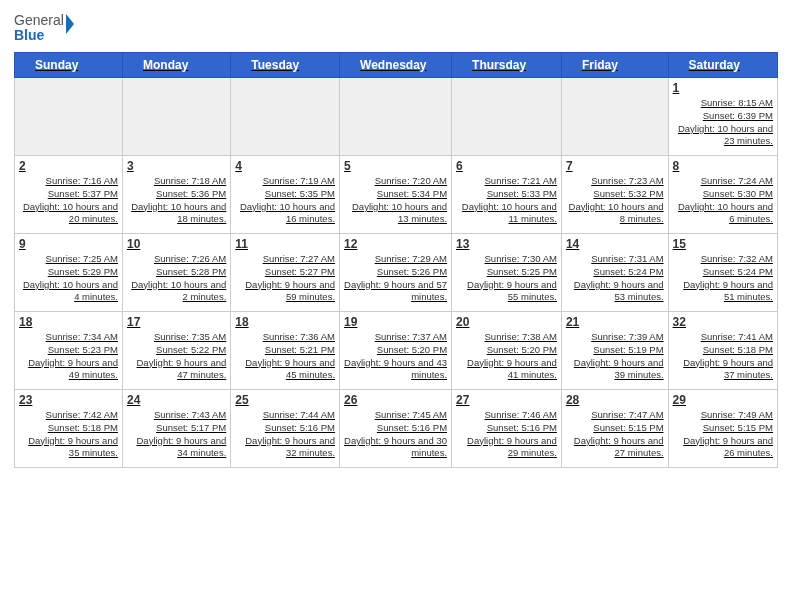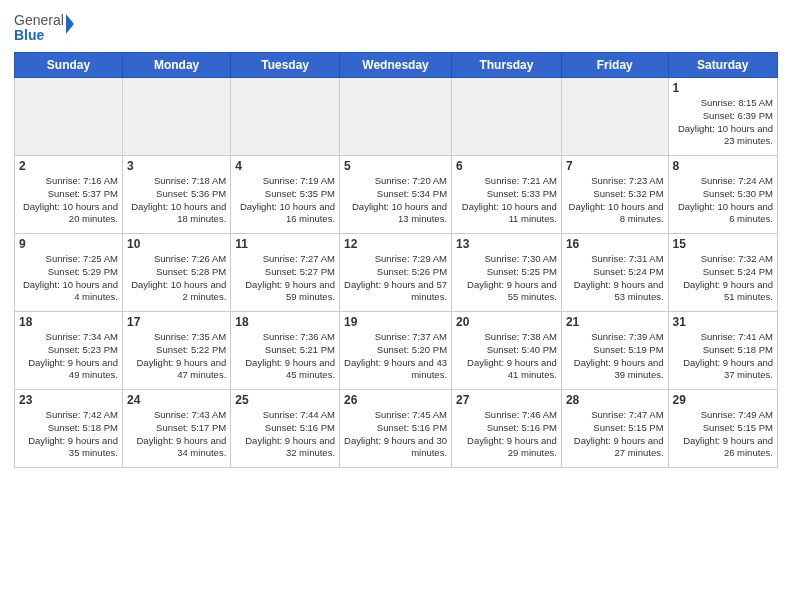--- a/index.html
+++ b/index.html
@@ -8,20 +8,21 @@
       background: #fff;
       width: 792px;
       height: 612px;
       overflow: hidden;
     }
     .page {
       width: 792px;
       min-height: 612px;
       background: #fff;
       padding: 10px 14px 10px 14px;
+      text-decoration: underline;
     }
     .header {
       display: flex;
       justify-content: space-between;
       align-items: flex-start;
       margin-bottom: 6px;
     }
     .logo {
       display: flex;
       align-items: center;
@@ -44,21 +45,21 @@
       width: 100%;
       border-collapse: collapse;
       border: 1px solid #ccc;
     }
     .calendar th {
       background: #3366cc;
       color: #fff;
       font-size: 12px;
       font-weight: bold;
       padding: 5px 20px;
-      text-align: center;
+      text-align: left;
       border: 1px solid #2255bb;
     }
     .calendar td {
       width: 113px;
       vertical-align: top;
       border: 1px solid #ccc;
       padding: 3px 4px;
       background: #fff;
       min-height: 72px;
     }
@@ -199,21 +200,21 @@
 Sunset: 5:26 PM
 Daylight: 9 hours and 57 minutes.</div>
           </td>
           <td>
             <span class="day-num">13</span>
             <div class="day-info">Sunrise: 7:30 AM
 Sunset: 5:25 PM
 Daylight: 9 hours and 55 minutes.</div>
           </td>
           <td>
-            <span class="day-num">16</span>
+            <span class="day-num">14</span>
             <div class="day-info">Sunrise: 7:31 AM
 Sunset: 5:24 PM
 Daylight: 9 hours and 53 minutes.</div>
           </td>
           <td>
             <span class="day-num">15</span>
             <div class="day-info">Sunrise: 7:32 AM
 Sunset: 5:24 PM
 Daylight: 9 hours and 51 minutes.</div>
           </td>
@@ -239,31 +240,31 @@
           </td>
           <td>
             <span class="day-num">19</span>
             <div class="day-info">Sunrise: 7:37 AM
 Sunset: 5:20 PM
 Daylight: 9 hours and 43 minutes.</div>
           </td>
           <td>
             <span class="day-num">20</span>
             <div class="day-info">Sunrise: 7:38 AM
-Sunset: 5:40 PM
+Sunset: 5:20 PM
 Daylight: 9 hours and 41 minutes.</div>
           </td>
           <td>
             <span class="day-num">21</span>
             <div class="day-info">Sunrise: 7:39 AM
 Sunset: 5:19 PM
 Daylight: 9 hours and 39 minutes.</div>
           </td>
           <td>
-            <span class="day-num">31</span>
+            <span class="day-num">32</span>
             <div class="day-info">Sunrise: 7:41 AM
 Sunset: 5:18 PM
 Daylight: 9 hours and 37 minutes.</div>
           </td>
         </tr>
         <tr class="week-row">
           <td>
             <span class="day-num">23</span>
             <div class="day-info">Sunrise: 7:42 AM
 Sunset: 5:18 PM

